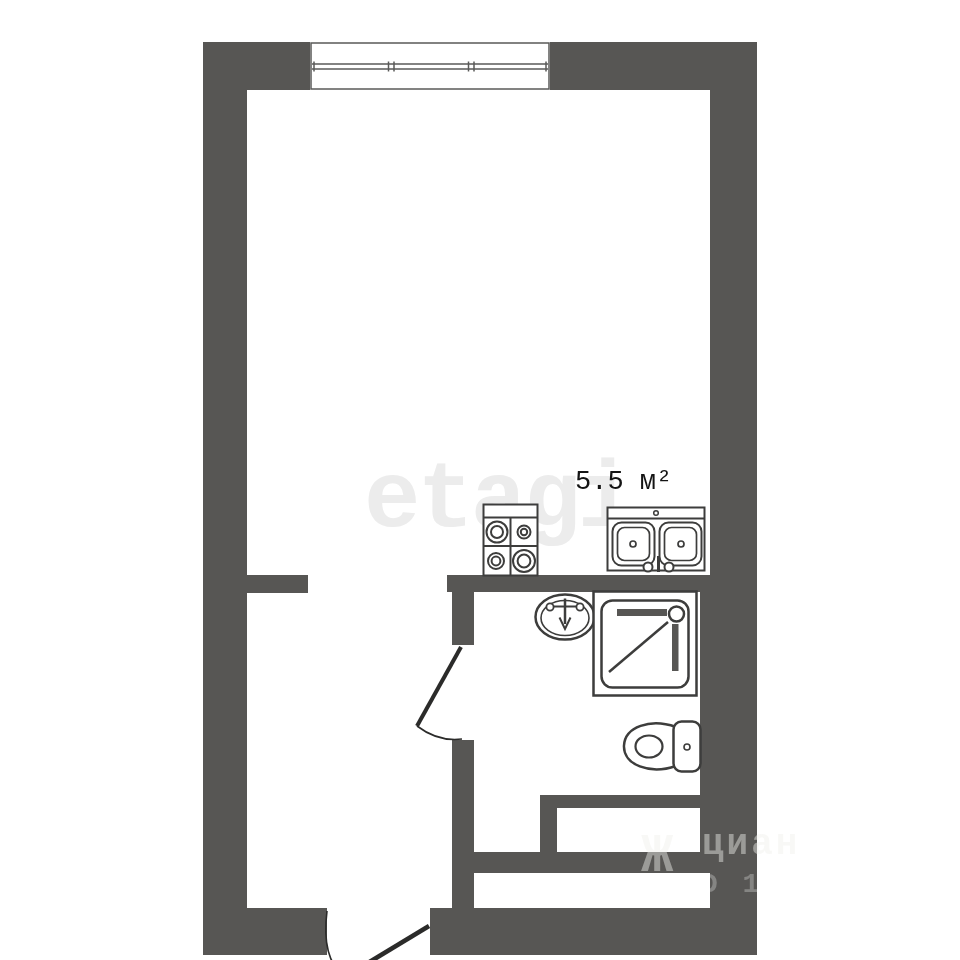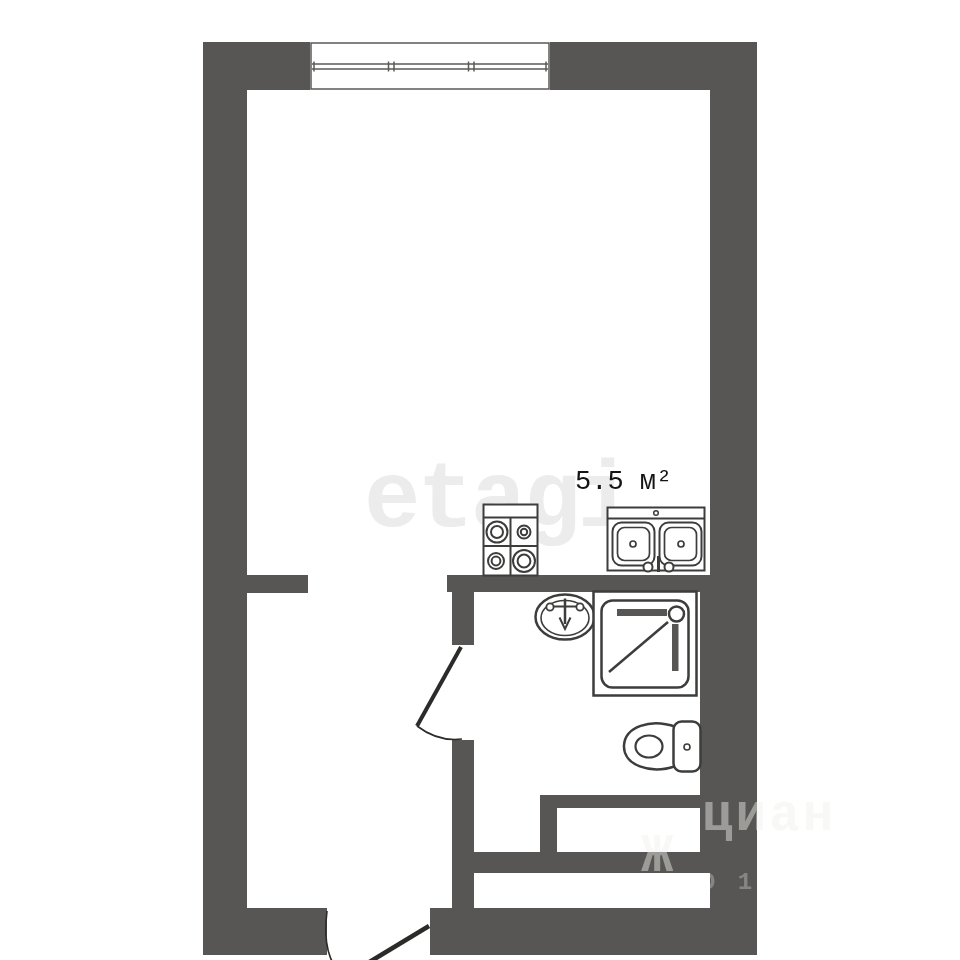--- a/index.html
+++ b/index.html
@@ -40,33 +40,33 @@
     left: 641px;
     top: 806px;
     z-index: 4;
     font-size: 54px;
     font-weight: 700;
     color: var(--cian-watermark, rgba(240,240,236,0.45));
   }
   .wm-cian {
     position: absolute;
     left: 702px;
-    top: 768px;
+    top: 804px;
     z-index: 4;
-    font-size: 51px;
+    font-size: 36px;
     font-weight: 700;
     letter-spacing: 3px;
     color: var(--cian-watermark, rgba(240,240,236,0.45));
   }
   .wm-id {
     position: absolute;
     left: 701px;
     top: 849px;
     z-index: 4;
-    font-size: 24px;
+    font-size: 28px;
     font-weight: 700;
     letter-spacing: 4px;
     color: var(--cian-id-watermark, rgba(255,255,255,0.28));
   }
 </style>
 </head>
 <body>
 
 <div class="stage">
 

